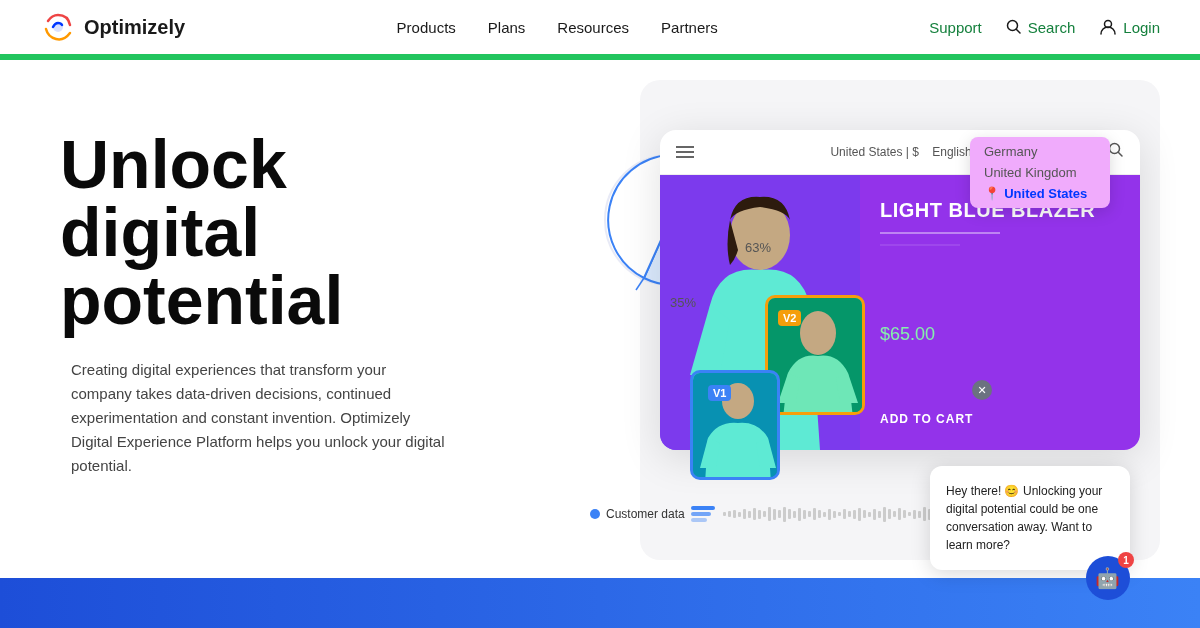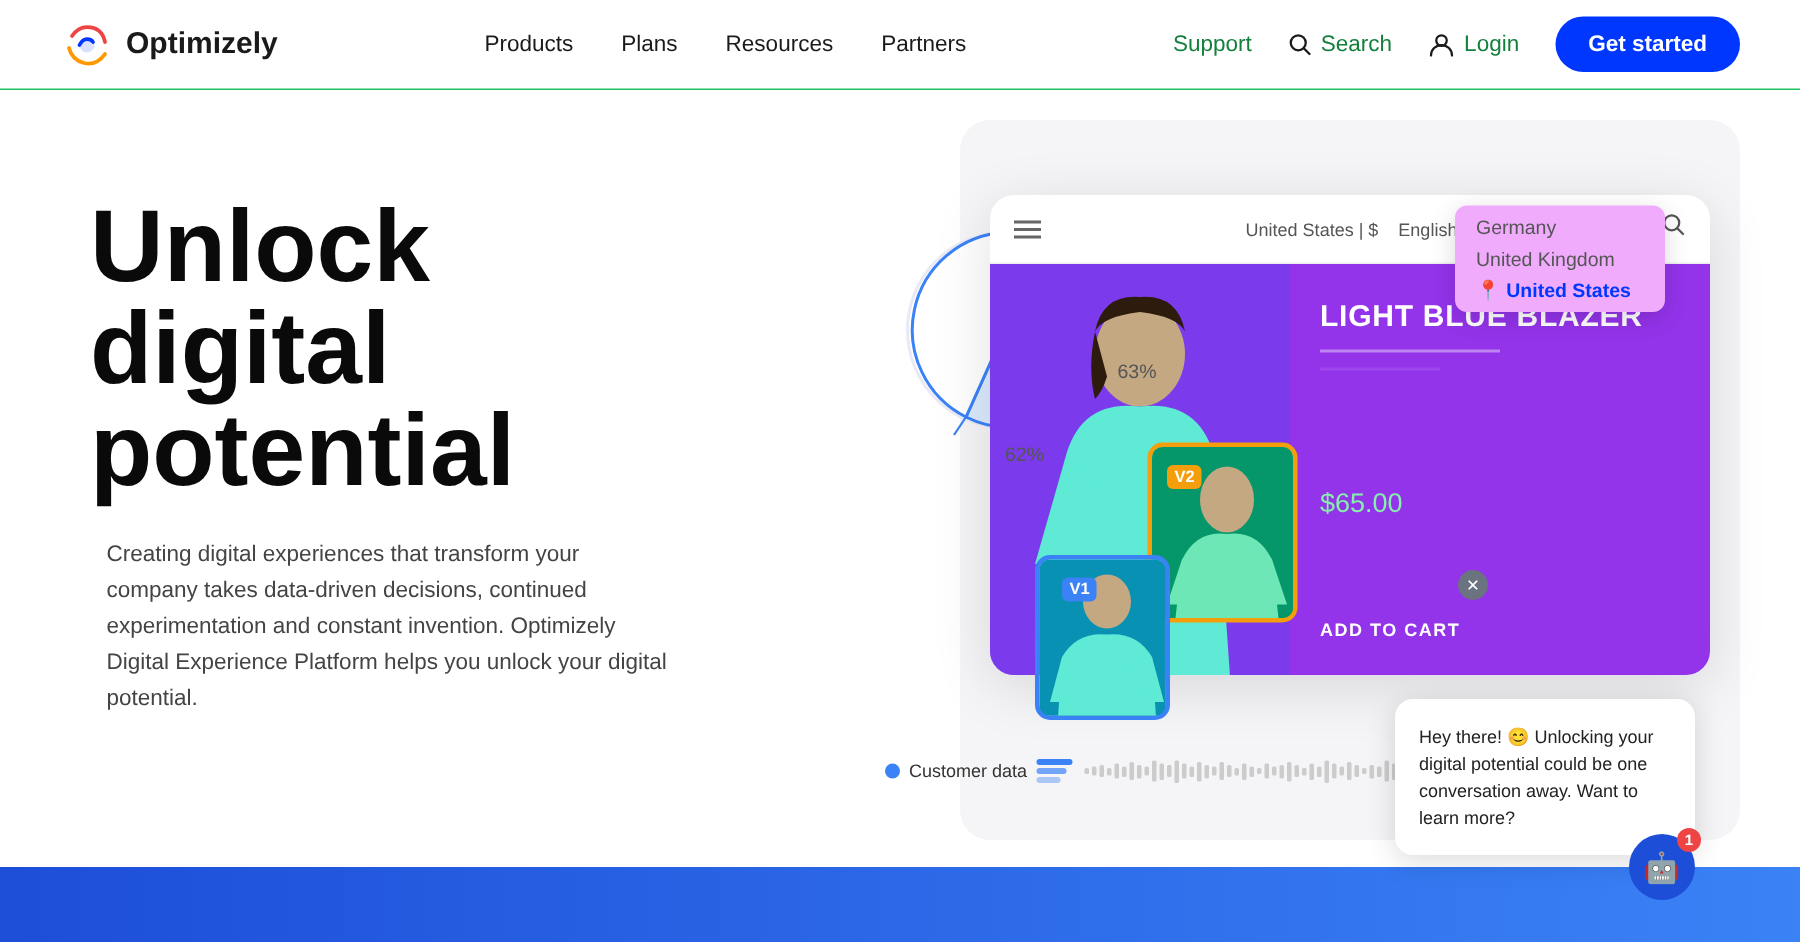--- a/index.html
+++ b/index.html
@@ -2,21 +2,21 @@
 <html><head>
   <meta charset="utf-8">
   <style>
     * { margin: 0; padding: 0; box-sizing: border-box; }
     body { font-family: -apple-system, BlinkMacSystemFont, 'Segoe UI', sans-serif; background: #fff; overflow: hidden; width: 1200px; height: 628px; }
 
     
     nav {
       display: flex; align-items: center; justify-content: space-between;
       padding: 0 40px; height: 60px; background: #fff;
-      border-bottom: 1px solid #22c55e; position: relative; z-index: 10;
+      border-bottom: 6px solid #22c55e; position: relative; z-index: 10;
     }
     .nav-logo { display: flex; align-items: center; gap: 8px; }
     .nav-logo-icon { width: 36px; height: 36px; }
     .nav-logo-text { font-size: 20px; font-weight: 700; color: #1a1a1a; }
     .nav-links { display: flex; gap: 32px; }
     .nav-link { font-size: 15px; color: #1a1a1a; cursor: pointer; font-weight: 500; }
     .nav-right { display: flex; align-items: center; gap: 24px; }
     .nav-right-item { font-size: 15px; color: #15803d; cursor: pointer; display: flex; align-items: center; gap: 6px; }
     .get-started-btn {
       background: #0037ff; color: #fff; border: none; border-radius: 24px;
@@ -209,21 +209,20 @@
       </svg>
       <span>Search</span>
     </span>
     <span class="nav-right-item">
       <svg width="18" height="18" viewBox="0 0 18 18" fill="none">
         <circle cx="9" cy="6" r="3.5" stroke="#1a1a1a" stroke-width="1.5"></circle>
         <path d="M2 16c0-3.866 3.134-7 7-7s7 3.134 7 7" stroke="#1a1a1a" stroke-width="1.5" stroke-linecap="round"></path>
       </svg>
       <span>Login</span>
     </span>
-    <button class="get-started-btn">Get started</button>
   </div>
 </nav>
 
 <div class="main-content">
 
   <div class="left-section">
     <h1 class="hero-title">
       <span>Unlock</span><br>
       <span>digital</span><br>
       <span>potential</span>
@@ -245,21 +244,21 @@
 
         <line x1="80" y1="15" x2="80" y2="5" stroke="#3b82f6" stroke-width="1.5"></line>
         <line x1="54" y1="138" x2="46" y2="150" stroke="#3b82f6" stroke-width="1.5"></line>
       </svg>
     </div>
 
     <div class="stat-63">
       <span>63%</span>
     </div>
     <div class="stat-35">
-      <span>62%</span>
+      <span>35%</span>
     </div>
 
     <div class="location-dropdown">
       <div class="location-item">Germany</div>
       <div class="location-item">United Kingdom</div>
       <div class="location-item active">
         <span class="location-pin">📍</span><span>United States</span>
       </div>
     </div>
 

